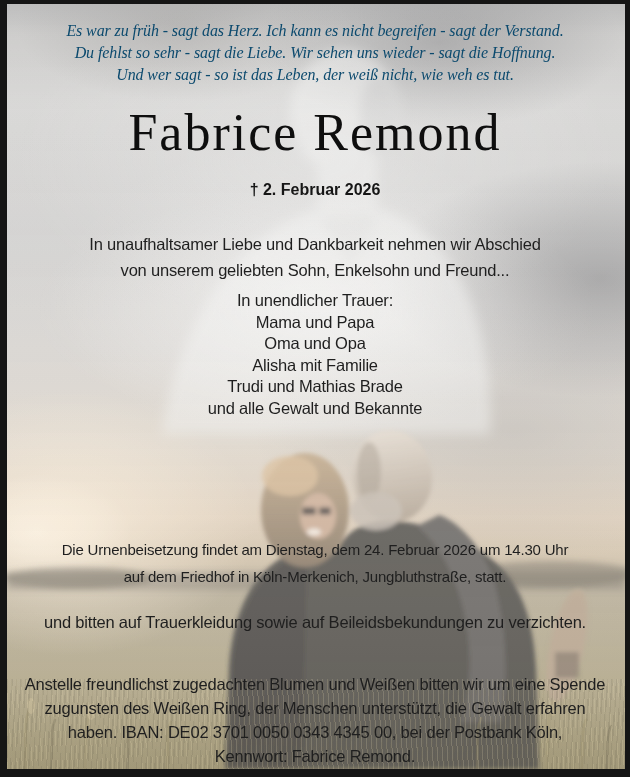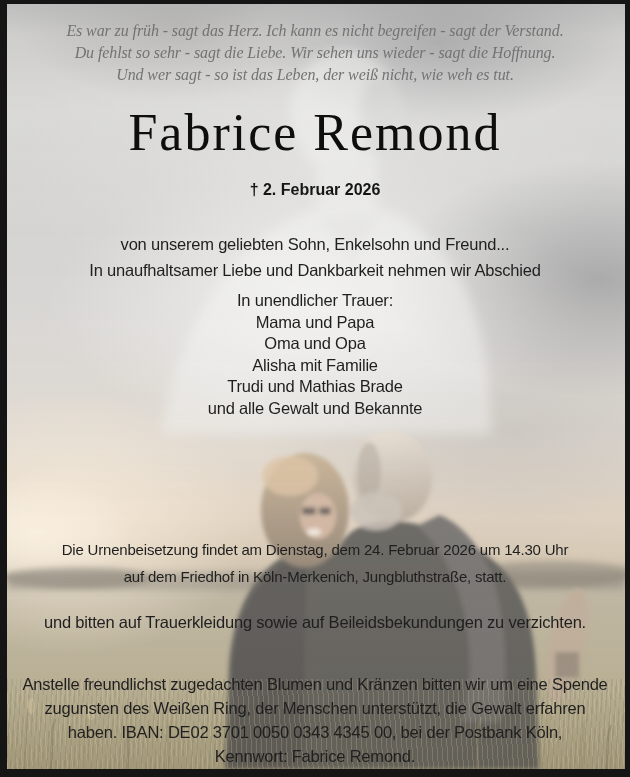--- a/index.html
+++ b/index.html
@@ -56,21 +56,21 @@
     position:absolute;inset:0;
     background:
       radial-gradient(58% 20% at 50% 40%, rgba(255,255,255,.30), transparent 78%),
       radial-gradient(62% 28% at 50% 20%, rgba(255,255,255,.22), transparent 78%),
       linear-gradient(180deg, rgba(252,252,252,.34) 0%, rgba(252,252,252,.30) 55%, rgba(252,252,252,.22) 100%);
   }
   
   .txt{position:absolute;left:0;right:0;z-index:3;text-align:center;color:#1f1f1f;}
   .line{white-space:nowrap;}
   .quote{top:20px;font-family:"Liberation Serif",serif;font-style:italic;
-         font-size:16px;line-height:22px;letter-spacing:-0.1px;color:#737373;}
+         font-size:16px;line-height:22px;letter-spacing:-0.1px;color:#0c4a6e;}
   .name-block{top:104px;}
   .deceased-name{
     font-family:"Liberation Serif",serif;font-size:52px;line-height:58px;
     letter-spacing:2px;color:#0e0e0e;font-weight:400;
   }
   .dates{top:181px;display:flex;justify-content:center;gap:36px;
          font-size:16px;font-weight:700;color:#161616;}
   .farewell{top:231px;font-size:16.5px;line-height:26px;letter-spacing:-0.2px;}
   .mourning{top:290px;font-size:16.5px;line-height:21.5px;letter-spacing:-0.2px;}
   .mourning .bold{font-weight:400;}
@@ -168,22 +168,22 @@
 
 <div class="txt name-block">
   <div class="deceased-name line">Fabrice Remond</div>
 </div>
 
 <div class="txt dates">
   <span class="line">† 2. Februar 2026</span>
 </div>
 
 <div class="txt farewell">
+  <div class="line">In unaufhaltsamer Liebe und Dankbarkeit nehmen wir Abschied</div>
   <div class="line">von unserem geliebten Sohn, Enkelsohn und Freund...</div>
-  <div class="line">In unaufhaltsamer Liebe und Dankbarkeit nehmen wir Abschied</div>
 </div>
 
 <div class="txt mourning">
   <div class="line">In unendlicher Trauer:</div>
   <div class="line bold">Mama und Papa</div>
   <div class="line bold">Oma und Opa</div>
   <div class="line bold">Alisha mit Familie</div>
   <div class="line bold">Trudi und Mathias Brade</div>
   <div class="line">und alle Gewalt und Bekannte</div>
 </div>
@@ -191,17 +191,17 @@
 <div class="txt burial">
   <div class="line">Die Urnenbeisetzung findet am Dienstag, dem 24. Februar 2026 um 14.30 Uhr</div>
   <div class="line">auf dem Friedhof in Köln-Merkenich, Jungbluthstraße, statt.</div>
 </div>
 
 <div class="txt attire">
   <div class="line">und bitten auf Trauerkleidung sowie auf Beileidsbekundungen zu verzichten.</div>
 </div>
 
 <div class="txt donation">
-  <div class="line">Anstelle freundlichst zugedachten Blumen und Kränzen bitten wir um eine Spende</div>
+  <div class="line">Anstelle freundlichst zugedachten Blumen und Weißen bitten wir um eine Spende</div>
   <div class="line">zugunsten des Weißen Ring, der Menschen unterstützt, die Gewalt erfahren</div>
   <div class="line">haben. IBAN: DE02 3701 0050 0343 4345 00, bei der Postbank Köln,</div>
   <div class="line">Kennwort: Fabrice Remond.</div>
 </div>
 
 </body></html>

